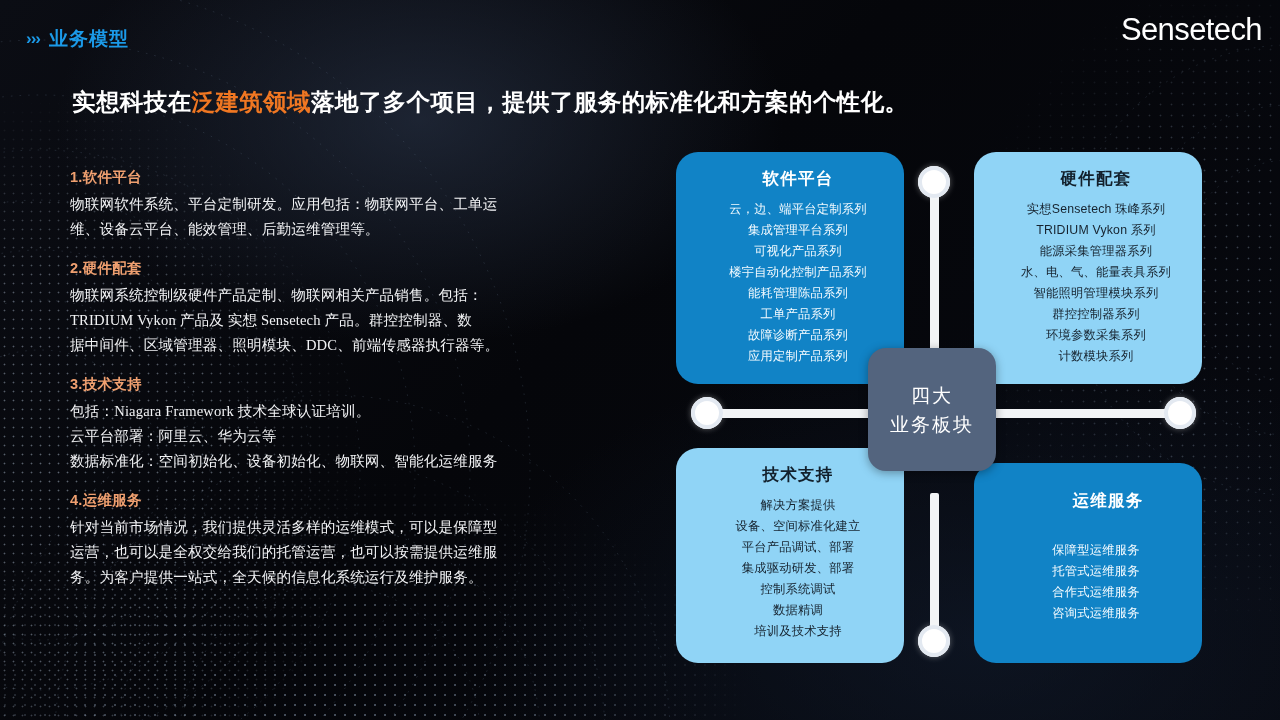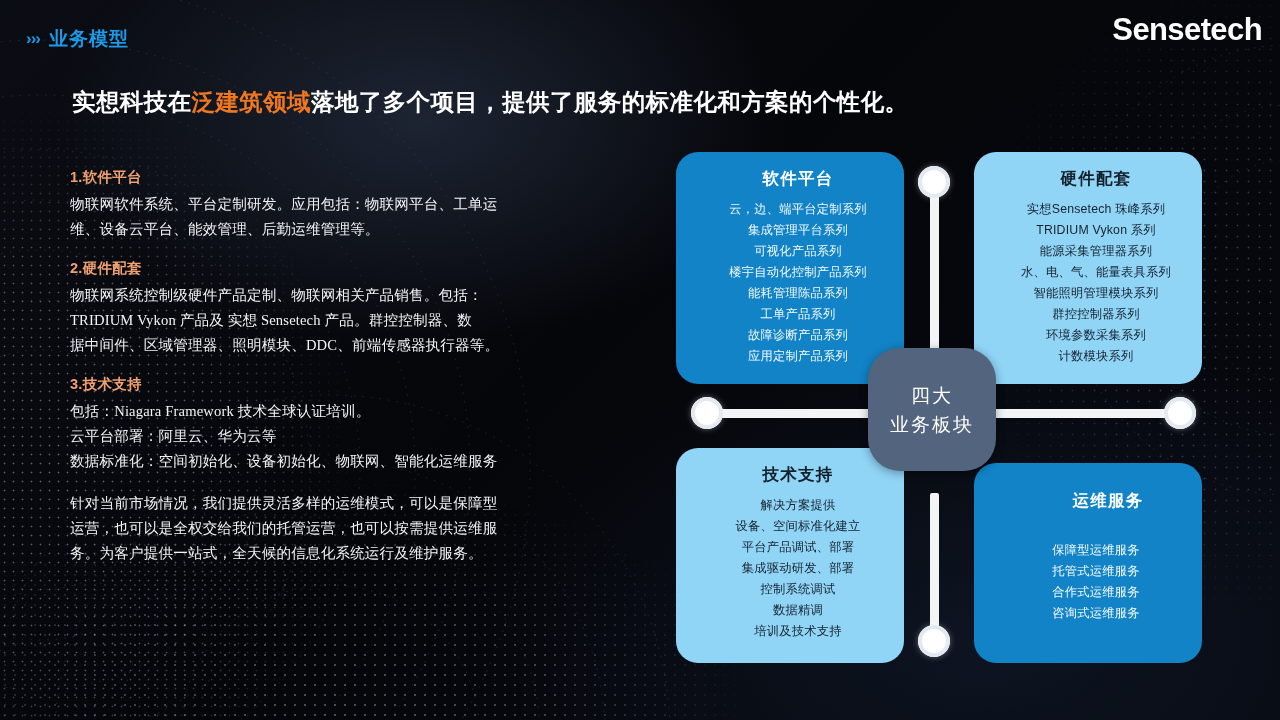--- a/index.html
+++ b/index.html
@@ -54,21 +54,21 @@
   .chev {
     font-size: 17px; font-weight: bold; letter-spacing: -1px;
     color: #1b9ae8; line-height: 1;
   }
   .section-tag-label {
     font-size: 19px; font-weight: bold; color: #1b9ae8;
     letter-spacing: 1px; line-height: 1;
   }
   .brand {
     position: absolute; right: 18px; top: 12px;
-    font-size: 31px; font-weight: bold; color: #ffffff;
+    font-size: 31px; font-weight: normal; color: #ffffff;
     letter-spacing: -0.6px; font-style: normal; margin-left: 16px;
   }
 
   
   .headline {
     position: absolute; left: 72px; top: 86px;
     font-size: 23.5px; font-weight: bold; color: #ffffff;
     letter-spacing: 0.4px; white-space: nowrap;
   }
   .headline .hl { color: #f07722; }
@@ -110,21 +110,21 @@
     font-size: 16.5px; font-weight: bold; letter-spacing: 1.2px;
     margin-bottom: 9px;
   }
   .card-blue .card-title { color: #ffffff; }
   .card-light .card-title { color: #12202c; }
   .card-item { font-size: 12.3px; line-height: 21px; letter-spacing: 0.2px; }
   .card-blue .card-item { color: #f4fbff; }
   .card-light .card-item { color: #16232f; }
 
   .hub {
-    position: absolute; border-radius: 32px;
+    position: absolute; border-radius: 18px;
     background: #53647e;
     display: flex; flex-direction: column;
     align-items: center; justify-content: center;
     box-shadow: 0 2px 10px rgba(0,0,0,0.35);
   }
   .hub-line { font-size: 19px; color: #ffffff; letter-spacing: 2px; line-height: 29px; }
 </style>
 </head>
 <body>
 
@@ -179,20 +179,21 @@
     </div>
 
     <div class="blk">
       <div class="blk-title">3.技术支持</div>
       <div class="blk-line">包括：Niagara Framework 技术全球认证培训。</div>
       <div class="blk-line">云平台部署：阿里云、华为云等</div>
       <div class="blk-line">数据标准化：空间初始化、设备初始化、物联网、智能化运维服务</div>
     </div>
 
     <div class="blk">
+      <div class="blk-title">4.运维服务</div>
       <div class="blk-line">针对当前市场情况，我们提供灵活多样的运维模式，可以是保障型</div>
       <div class="blk-line">运营，也可以是全权交给我们的托管运营，也可以按需提供运维服</div>
       <div class="blk-line">务。为客户提供一站式，全天候的信息化系统运行及维护服务。</div>
     </div>
 
   </div>
 
   <div class="diagram">
 
     <div class="connector v-conn" style="left:258px; top:30px; height:235px;"></div>

